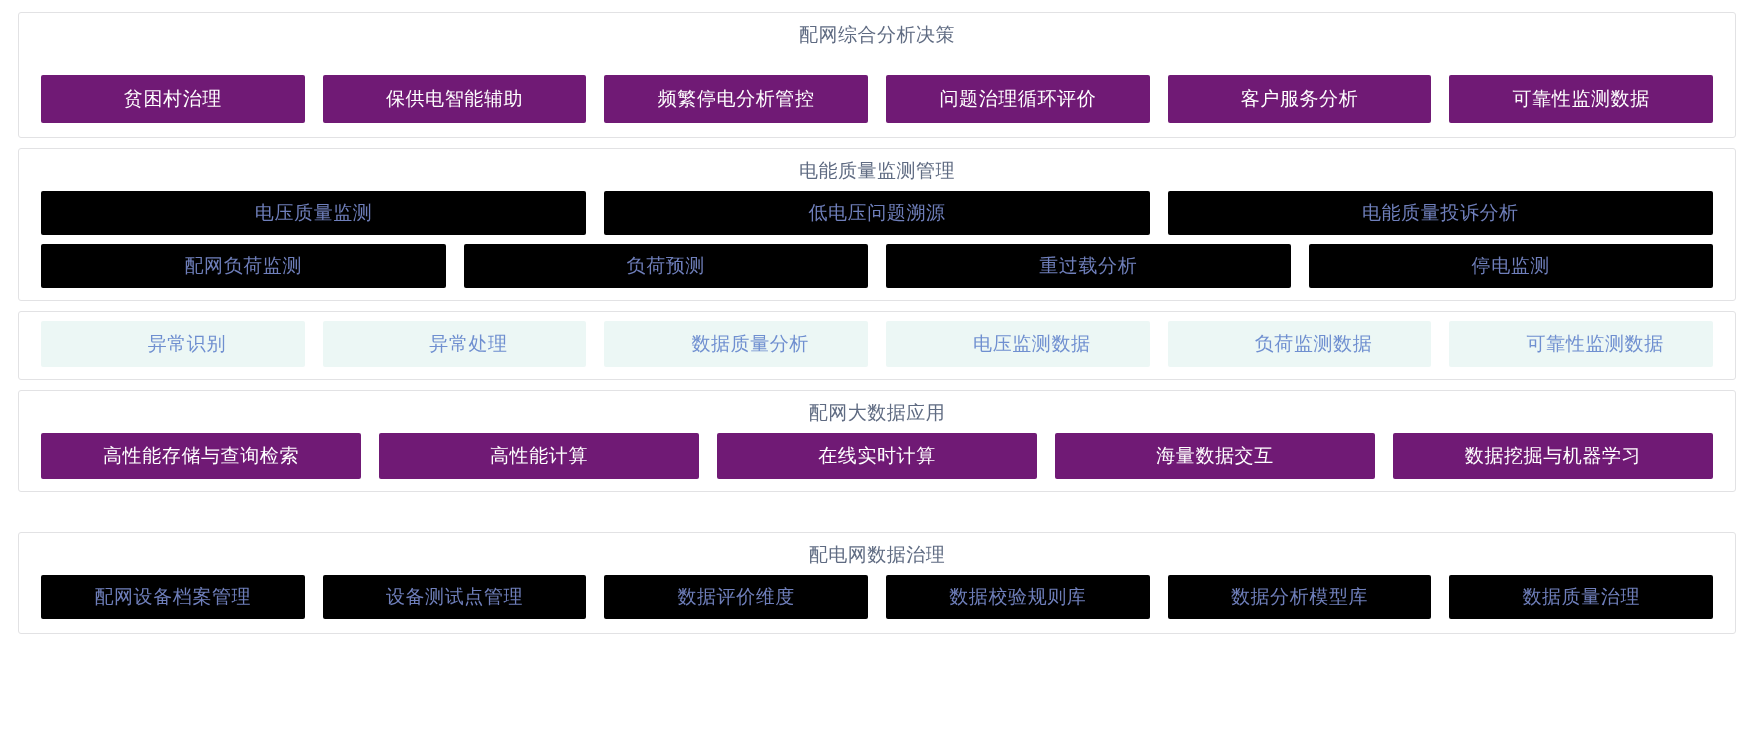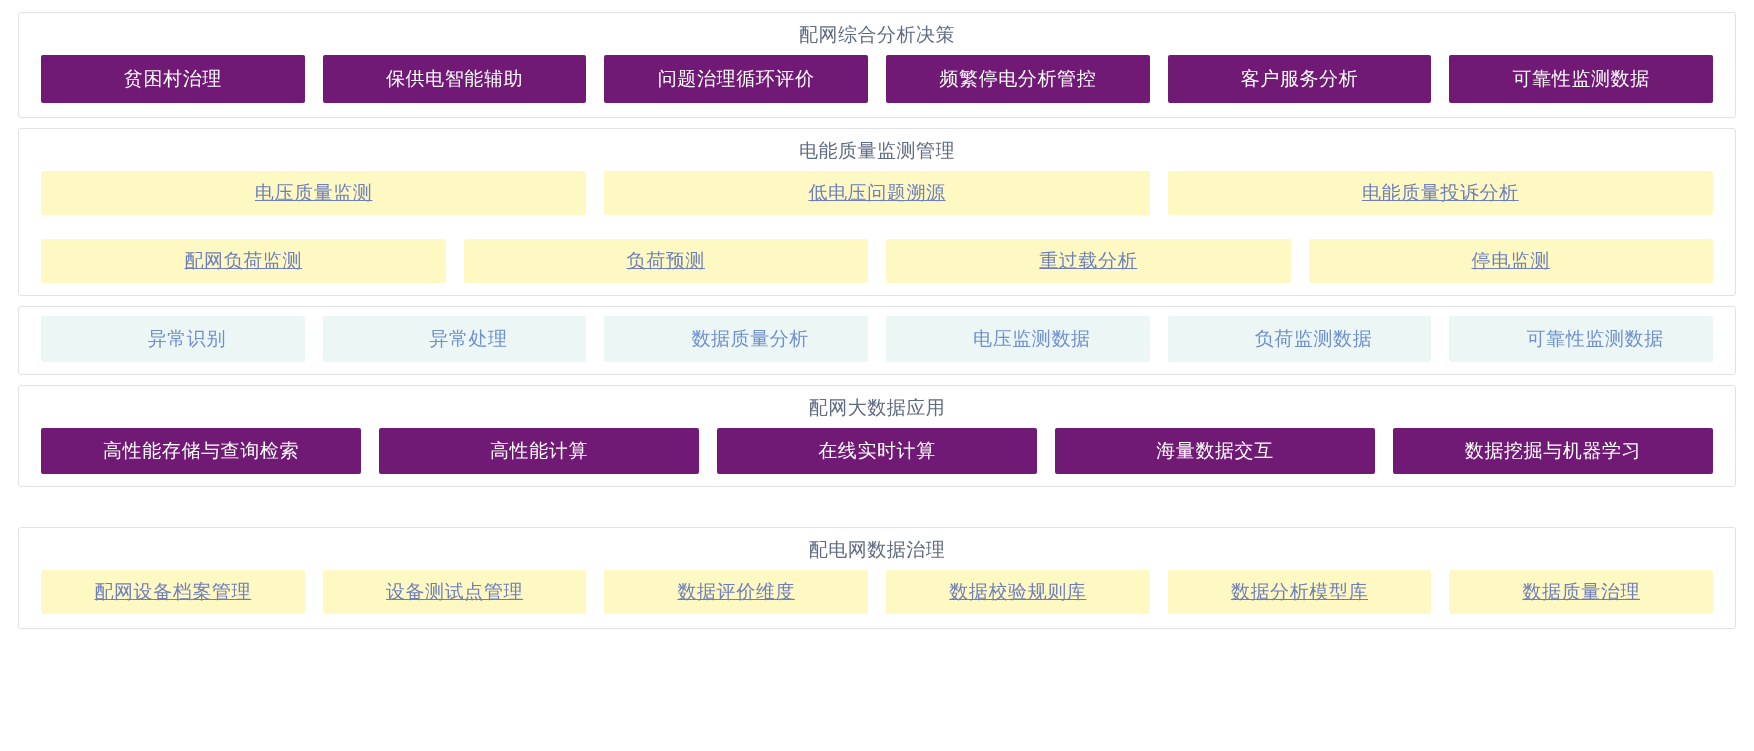--- a/index.html
+++ b/index.html
@@ -41,21 +41,21 @@
     letter-spacing: 0.5px;
     margin-bottom: 7px;
     white-space: nowrap;
   }
 
   .card-row {
     display: flex;
     gap: 18px;
     width: 100%;
   }
-  .card-row + .card-row { margin-top: 24px; align-items: center; }
+  .card-row + .card-row { margin-top: 9px; align-items: center; }
 
   .card {
     flex: 1 1 0;
     min-width: 0;
     height: 46px;
     display: flex;
     align-items: center;
     justify-content: center;
     font-size: 19px;
     letter-spacing: 0.6px;
@@ -65,35 +65,34 @@
   }
 
   
   .card.solid {
     background: #701a75;
     color: #ffffff;
   }
 
   
   .card.lavender {
-    background: #fef9c3;
+    background: #000000;
     color: #6f7fbb;
-    text-decoration: underline;
   }
 
   
   .card.mint {
     background: #ecf7f5;
     color: #6f8fd0;
   }
 
   
 
   
-  #section-0 { padding-bottom: 14px; }
+  #section-0 { padding-bottom: 14px; gap: 20px; }
   #section-0 .card { height: 48px; }
 
   
   #section-1 .card { height: 44px; }
 
   
   #section-2 .card { height: 46px; padding-left: 28px; }
 
   
   #section-3 .card { height: 46px; }
@@ -104,22 +103,22 @@
 </style>
 </head>
 <body>
 
 <div id="root">
     <div class="section" id="section-0">
       <div class="section-title">配网综合分析决策</div>
       <div class="card-row">
         <div class="card solid">贫困村治理</div>
         <div class="card solid">保供电智能辅助</div>
+        <div class="card solid">频繁停电分析管控</div>
         <div class="card solid">问题治理循环评价</div>
-        <div class="card solid">频繁停电分析管控</div>
         <div class="card solid">客户服务分析</div>
         <div class="card solid">可靠性监测数据</div>
       </div>
     </div>
     <div class="section" id="section-1">
       <div class="section-title">电能质量监测管理</div>
       <div class="card-row">
         <div class="card lavender">电压质量监测</div>
         <div class="card lavender">低电压问题溯源</div>
         <div class="card lavender">电能质量投诉分析</div>

